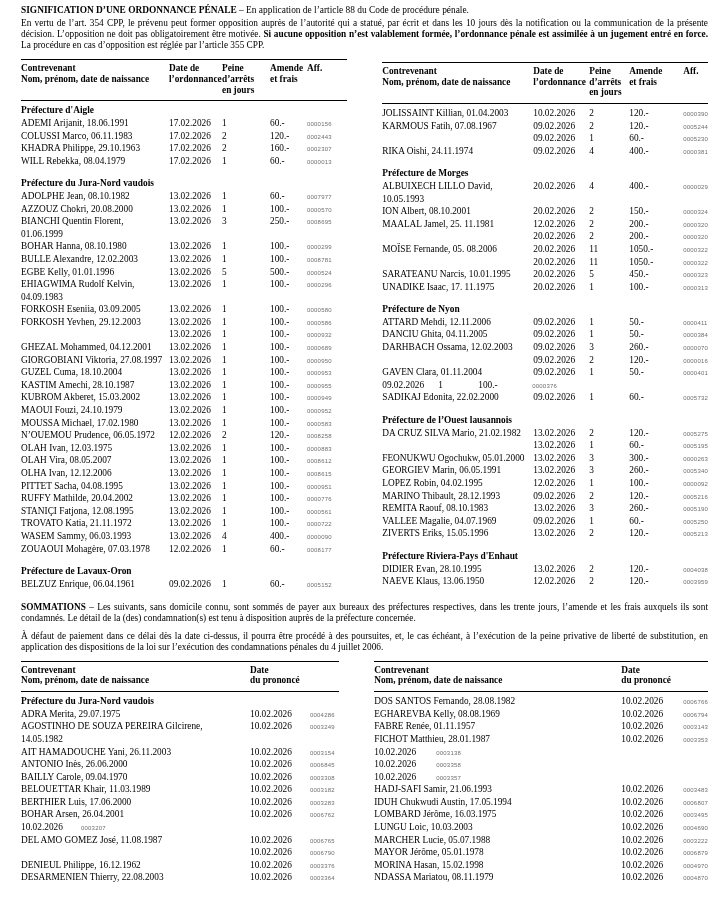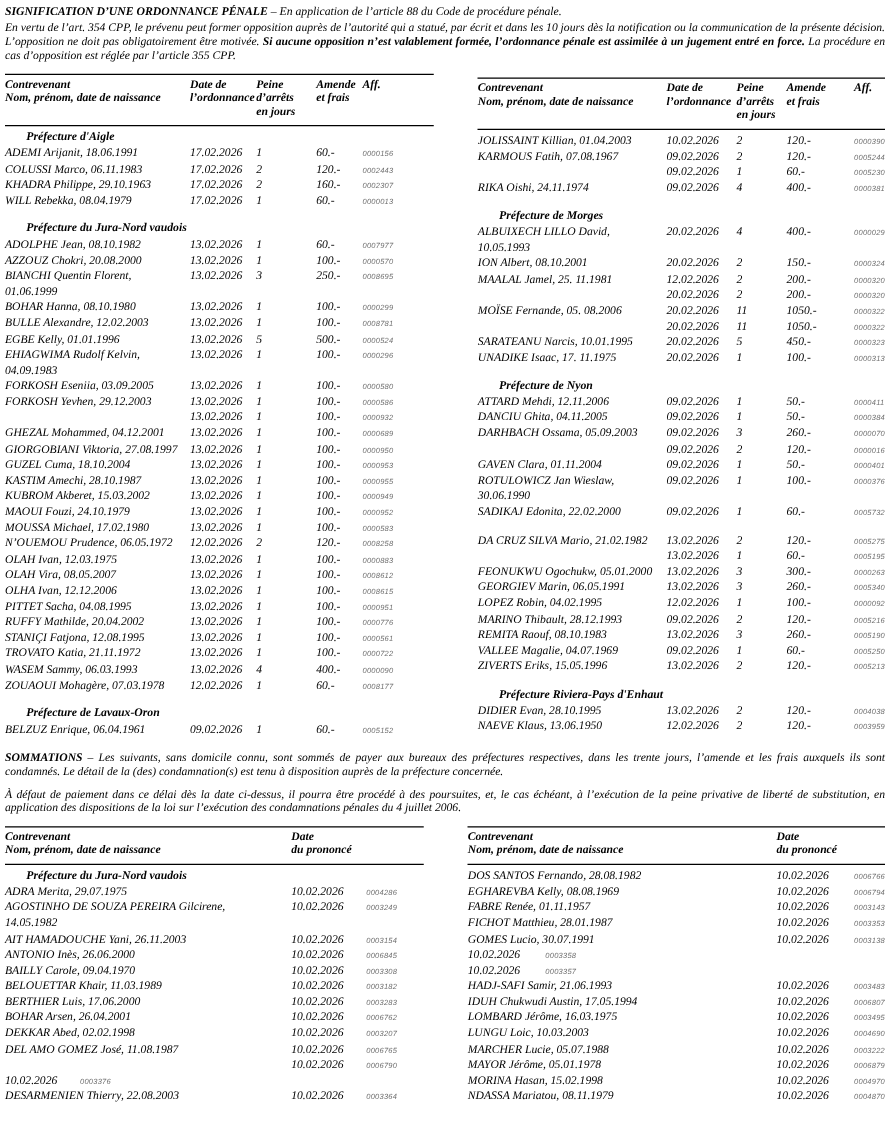--- a/index.html
+++ b/index.html
@@ -1,20 +1,20 @@
 <!DOCTYPE html>
 <html><head>
 <meta charset="utf-8">
 <style>
   html,body{margin:0;padding:0;}
   body{
     width:713px;height:913px;overflow:hidden;background:#fff;color:#000;
     font-family:"Liberation Serif","DejaVu Serif",serif;
   }
-  .page{padding:4px 5px 0 4px;font-style:italic;}
+  .page{padding:4px 5px 0 21px;}
   .b{font-weight:bold;}
   .title-line{margin:0 0 2px 0;font-size:9.4px;line-height:12px;}
   .para{margin:0;font-size:9.3px;line-height:11.1px;text-align:justify;}
   .sommations{margin-top:12px;}
   .sommations .para + .para{margin-top:6px;}
 
   .columns{display:flex;margin-top:8px;align-items:center;}
   .vdiv{width:1px;background:#3a3a3a;margin-left:13px;}
   .tbl{box-sizing:border-box;}
   .t-ordL{width:352px;--nw:148px;--dw:53px;--pw:48px;--aw:37px;}
@@ -26,21 +26,21 @@
   .hcell{font-weight:bold;font-size:9.3px;line-height:10.7px;white-space:nowrap;}
   .c-name{width:var(--nw);box-sizing:border-box;padding-right:4px;}
   .t-somL .c-name{padding-right:40px;}
   .c-date{width:var(--dw);flex-shrink:0;}
   .c-peine{width:var(--pw);flex-shrink:0;}
   .c-amende{width:var(--aw);flex-shrink:0;}
   .c-aff{flex:1;}
 
   .section{margin-top:10px;}
   .section.first{margin-top:3px;}
-  .sec-title{font-weight:bold;font-size:9.4px;line-height:12.6px;margin-left:17px;}
+  .sec-title{font-weight:bold;font-size:9.4px;line-height:12.6px;}
   .row{display:flex;font-size:9.3px;line-height:12.6px;}
   .entries{flex:1;display:flex;flex-direction:column;}
   .entry-line{display:flex;}
   .aff{font-family:"Liberation Sans","DejaVu Sans",sans-serif;font-size:6px;color:#6e6e6e;
        padding-top:3px;letter-spacing:0.2px;line-height:9px;}
 </style>
 </head>
 <body>
 
 <div class="page">
@@ -594,21 +594,21 @@
             <div class="entries">
               <div class="entry-line">
                 <div class="cell c-date">09.02.2026</div>
                 <div class="cell c-peine">1</div>
                 <div class="cell c-amende">50.-</div>
                 <div class="cell c-aff aff">0000384</div>
               </div>
             </div>
           </div>
           <div class="row">
-            <div class="cell c-name">DARHBACH Ossama, 05.09.2003</div>
+            <div class="cell c-name">DARHBACH Ossama, 12.02.2003</div>
             <div class="entries">
               <div class="entry-line">
                 <div class="cell c-date">09.02.2026</div>
                 <div class="cell c-peine">3</div>
                 <div class="cell c-amende">260.-</div>
                 <div class="cell c-aff aff">0000070</div>
               </div>
               <div class="entry-line">
                 <div class="cell c-date">09.02.2026</div>
                 <div class="cell c-peine">2</div>
@@ -622,21 +622,20 @@
             <div class="entries">
               <div class="entry-line">
                 <div class="cell c-date">09.02.2026</div>
                 <div class="cell c-peine">1</div>
                 <div class="cell c-amende">50.-</div>
                 <div class="cell c-aff aff">0000401</div>
               </div>
             </div>
           </div>
           <div class="row">
-            <div class="cell c-name">ROTULOWICZ Jan Wieslaw, 30.06.1990</div>
             <div class="entries">
               <div class="entry-line">
                 <div class="cell c-date">09.02.2026</div>
                 <div class="cell c-peine">1</div>
                 <div class="cell c-amende">100.-</div>
                 <div class="cell c-aff aff">0000376</div>
               </div>
             </div>
           </div>
           <div class="row">
@@ -645,20 +644,21 @@
               <div class="entry-line">
                 <div class="cell c-date">09.02.2026</div>
                 <div class="cell c-peine">1</div>
                 <div class="cell c-amende">60.-</div>
                 <div class="cell c-aff aff">0005732</div>
               </div>
             </div>
           </div>
         </div>
         <div class="section">
+          <div class="sec-title">Préfecture de l’Ouest lausannois</div>
           <div class="row">
             <div class="cell c-name">DA CRUZ SILVA Mario, 21.02.1982</div>
             <div class="entries">
               <div class="entry-line">
                 <div class="cell c-date">13.02.2026</div>
                 <div class="cell c-peine">2</div>
                 <div class="cell c-amende">120.-</div>
                 <div class="cell c-aff aff">0005275</div>
               </div>
               <div class="entry-line">
@@ -860,21 +860,20 @@
           <div class="row">
             <div class="cell c-name">BOHAR Arsen, 26.04.2001</div>
             <div class="entries">
               <div class="entry-line">
                 <div class="cell c-date">10.02.2026</div>
                 <div class="cell c-aff aff">0006762</div>
               </div>
             </div>
           </div>
           <div class="row">
-            <div class="cell c-name">DEKKAR Abed, 02.02.1998</div>
             <div class="entries">
               <div class="entry-line">
                 <div class="cell c-date">10.02.2026</div>
                 <div class="cell c-aff aff">0003207</div>
               </div>
             </div>
           </div>
           <div class="row">
             <div class="cell c-name">DEL AMO GOMEZ José, 11.08.1987</div>
             <div class="entries">
@@ -882,20 +881,21 @@
                 <div class="cell c-date">10.02.2026</div>
                 <div class="cell c-aff aff">0006765</div>
               </div>
               <div class="entry-line">
                 <div class="cell c-date">10.02.2026</div>
                 <div class="cell c-aff aff">0006790</div>
               </div>
             </div>
           </div>
           <div class="row">
+            <div class="cell c-name">DENIEUL Philippe, 16.12.1962</div>
             <div class="entries">
               <div class="entry-line">
                 <div class="cell c-date">10.02.2026</div>
                 <div class="cell c-aff aff">0003376</div>
               </div>
             </div>
           </div>
           <div class="row">
             <div class="cell c-name">DESARMENIEN Thierry, 22.08.2003</div>
             <div class="entries">
@@ -950,21 +950,20 @@
           <div class="row">
             <div class="cell c-name">FICHOT Matthieu, 28.01.1987</div>
             <div class="entries">
               <div class="entry-line">
                 <div class="cell c-date">10.02.2026</div>
                 <div class="cell c-aff aff">0003353</div>
               </div>
             </div>
           </div>
           <div class="row">
-            <div class="cell c-name">GOMES Lucio, 30.07.1991</div>
             <div class="entries">
               <div class="entry-line">
                 <div class="cell c-date">10.02.2026</div>
                 <div class="cell c-aff aff">0003138</div>
               </div>
             </div>
           </div>
           <div class="row">
             <div class="entries">
               <div class="entry-line">

